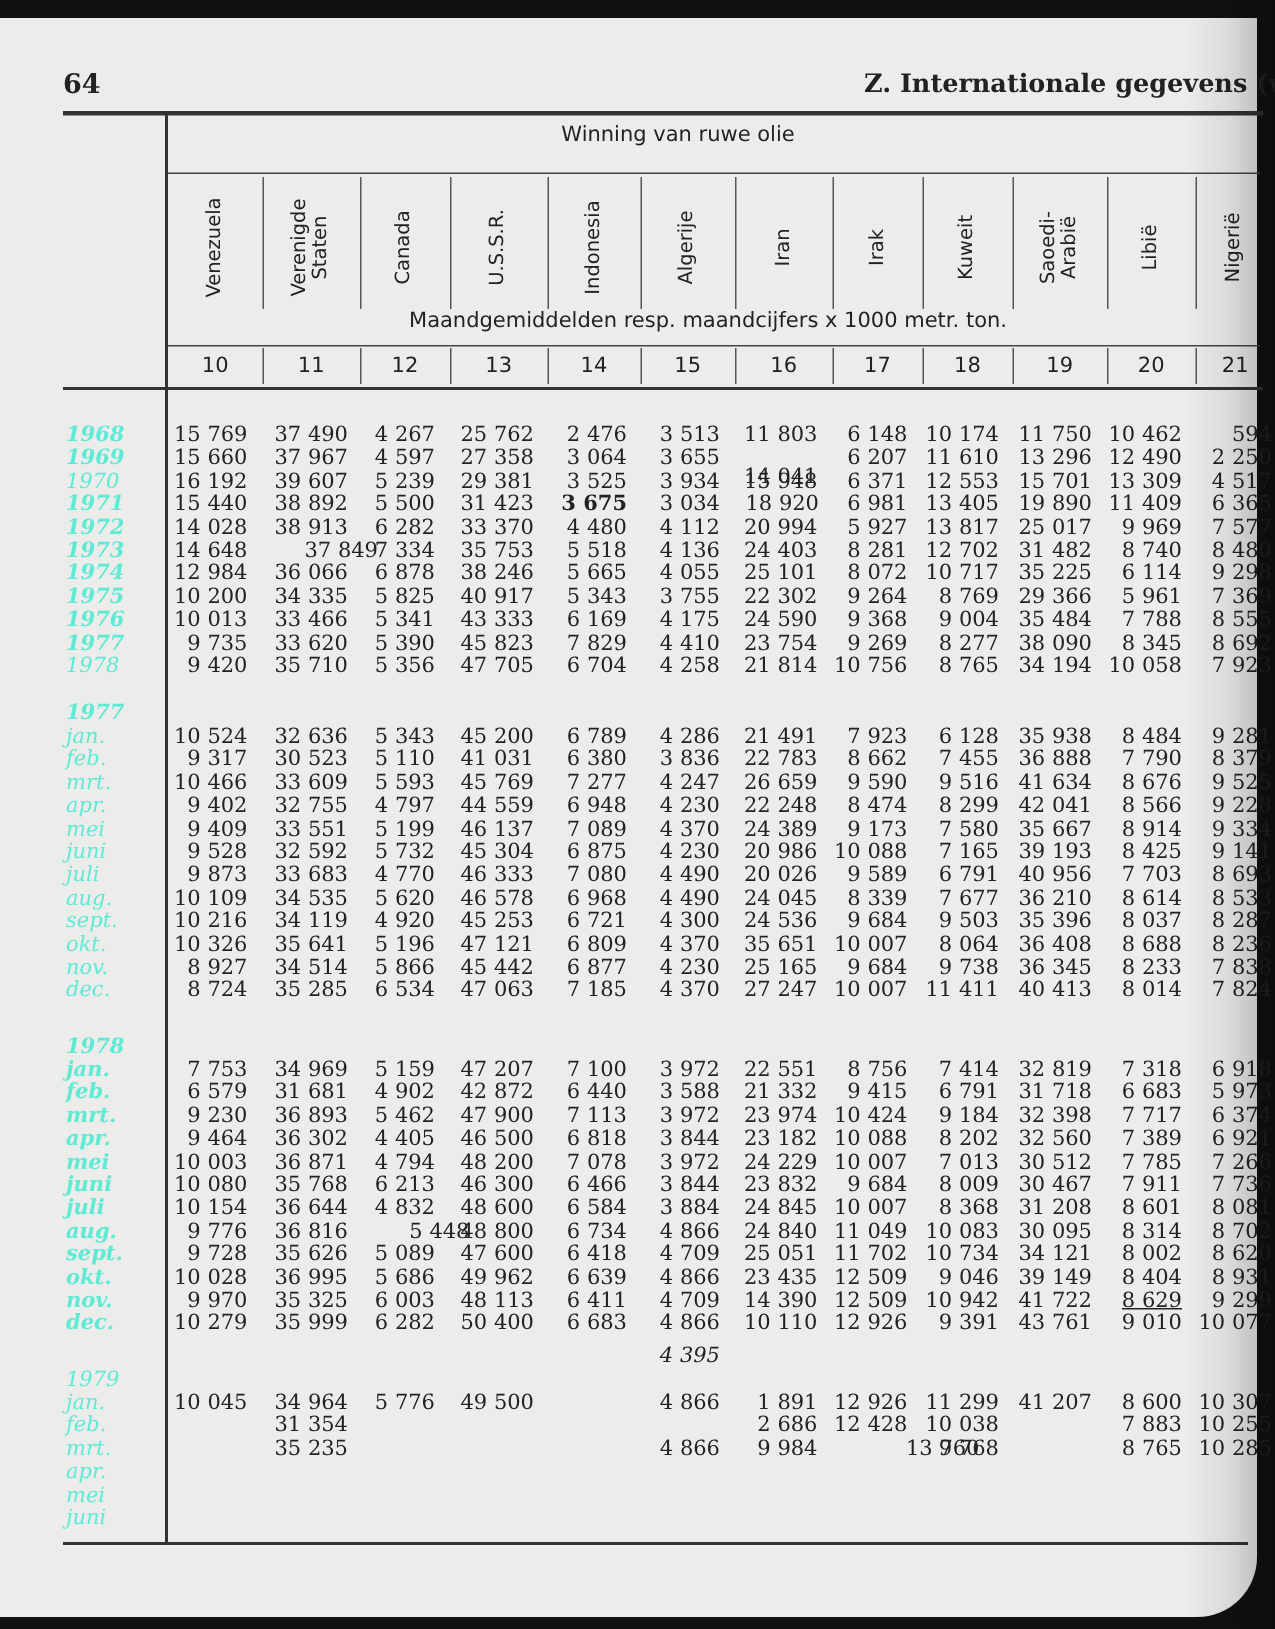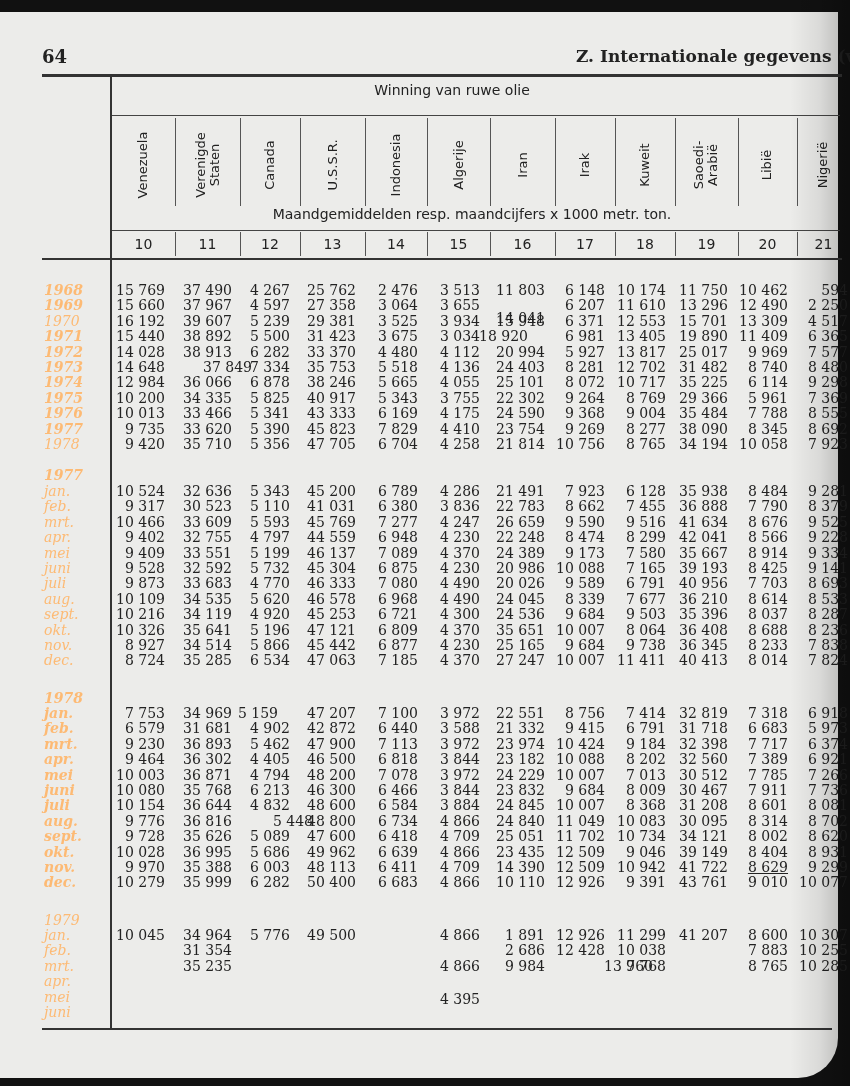--- a/index.html
+++ b/index.html
@@ -47,21 +47,21 @@
   }
   .unit-row {
     position:absolute; left:112px; width:720px; top:206px; text-align:center;
     font-family:"DejaVu Sans", sans-serif; font-size:14px; color:#222;
   }
   .colnum {
     position:absolute; top:236px; width:60px; text-align:center;
     font-family:"DejaVu Sans", sans-serif; font-size:14px; color:#222;
   }
   .lbl {
-    position:absolute; left:0; font-style:italic; font-size:14px; color:#fdba74;
+    position:absolute; left:0; font-style:italic; font-size:14px; color:#5eead4;
     line-height:15px;
   }
   .lbl.bold { font-weight:bold; }
   .num {
     position:absolute; font-size:14px; color:#222; text-align:right; line-height:15px; white-space:nowrap;
   }
 </style>
 </head>
 <body>
 
@@ -201,23 +201,23 @@
       <div class="num" style="top: 313.8px; left: 658px; width: 70px;">15 701</div>
       <div class="num" style="top: 313.8px; left: 718px; width: 70px;">13 309</div>
       <div class="num" style="top: 313.8px; left: 778px; width: 70px;">4 517</div>
     </div>
     <div class="lbl bold" style="left: 44px; top: 329.2px;">1971</div>
     <div>
       <div class="num" style="top: 329.2px; left: 95px; width: 70px;">15 440</div>
       <div class="num" style="top: 329.2px; left: 162px; width: 70px;">38 892</div>
       <div class="num" style="top: 329.2px; left: 220px; width: 70px;">5 500</div>
       <div class="num" style="top: 329.2px; left: 286px; width: 70px;">31 423</div>
-      <div class="num" style="top: 329.2px; left: 348px; width: 70px;">3 675</div>
+      <div class="num" style="top: 329.2px; left: 348px; width: 70px; font-weight: bold;">3 675</div>
       <div class="num" style="top: 329.2px; left: 410px; width: 70px;">3 034</div>
-      <div class="num" style="top: 329.2px; left: 458px; width: 70px;">18 920</div>
+      <div class="num" style="top: 329.2px; left: 476px; width: 70px;">18 920</div>
       <div class="num" style="top: 329.2px; left: 535px; width: 70px;">6 981</div>
       <div class="num" style="top: 329.2px; left: 596px; width: 70px;">13 405</div>
       <div class="num" style="top: 329.2px; left: 658px; width: 70px;">19 890</div>
       <div class="num" style="top: 329.2px; left: 718px; width: 70px;">11 409</div>
       <div class="num" style="top: 329.2px; left: 778px; width: 70px;">6 365</div>
     </div>
     <div class="lbl bold" style="left: 44px; top: 344.6px;">1972</div>
     <div>
       <div class="num" style="top: 344.6px; left: 95px; width: 70px;">14 028</div>
       <div class="num" style="top: 344.6px; left: 162px; width: 70px;">38 913</div>
@@ -501,21 +501,21 @@
       <div class="num" style="top: 653.4px; left: 596px; width: 70px;">11 411</div>
       <div class="num" style="top: 653.4px; left: 658px; width: 70px;">40 413</div>
       <div class="num" style="top: 653.4px; left: 718px; width: 70px;">8 014</div>
       <div class="num" style="top: 653.4px; left: 778px; width: 70px;">7 824</div>
     </div>
     <div class="lbl bold" style="left: 44px; top: 691px;">1978</div>
     <div class="lbl bold" style="left: 44px; top: 706px;">jan.</div>
     <div>
       <div class="num" style="top: 706px; left: 95px; width: 70px;">7 753</div>
       <div class="num" style="top: 706px; left: 162px; width: 70px;">34 969</div>
-      <div class="num" style="top: 706px; left: 208px; width: 70px;">5 159</div>
+      <div class="num" style="top: 706px; left: 220px; width: 70px;">5 159</div>
       <div class="num" style="top: 706px; left: 286px; width: 70px;">47 207</div>
       <div class="num" style="top: 706px; left: 348px; width: 70px;">7 100</div>
       <div class="num" style="top: 706px; left: 410px; width: 70px;">3 972</div>
       <div class="num" style="top: 706px; left: 475px; width: 70px;">22 551</div>
       <div class="num" style="top: 706px; left: 535px; width: 70px;">8 756</div>
       <div class="num" style="top: 706px; left: 596px; width: 70px;">7 414</div>
       <div class="num" style="top: 706px; left: 658px; width: 70px;">32 819</div>
       <div class="num" style="top: 706px; left: 718px; width: 70px;">7 318</div>
       <div class="num" style="top: 706px; left: 778px; width: 70px;">6 918</div>
     </div>
@@ -650,21 +650,21 @@
       <div class="num" style="top: 844.6px; left: 475px; width: 70px;">23 435</div>
       <div class="num" style="top: 844.6px; left: 535px; width: 70px;">12 509</div>
       <div class="num" style="top: 844.6px; left: 596px; width: 70px;">9 046</div>
       <div class="num" style="top: 844.6px; left: 658px; width: 70px;">39 149</div>
       <div class="num" style="top: 844.6px; left: 718px; width: 70px;">8 404</div>
       <div class="num" style="top: 844.6px; left: 778px; width: 70px;">8 931</div>
     </div>
     <div class="lbl bold" style="left: 44px; top: 860px;">nov.</div>
     <div>
       <div class="num" style="top: 860px; left: 95px; width: 70px;">9 970</div>
-      <div class="num" style="top: 860px; left: 162px; width: 70px;">35 388</div>
+      <div class="num" style="top: 860px; left: 162px; width: 70px;">35 325</div>
       <div class="num" style="top: 860px; left: 220px; width: 70px;">6 003</div>
       <div class="num" style="top: 860px; left: 286px; width: 70px;">48 113</div>
       <div class="num" style="top: 860px; left: 348px; width: 70px;">6 411</div>
       <div class="num" style="top: 860px; left: 410px; width: 70px;">4 709</div>
       <div class="num" style="top: 860px; left: 475px; width: 70px;">14 390</div>
       <div class="num" style="top: 860px; left: 535px; width: 70px;">12 509</div>
       <div class="num" style="top: 860px; left: 596px; width: 70px;">10 942</div>
       <div class="num" style="top: 860px; left: 658px; width: 70px;">41 722</div>
       <div class="num" style="top: 860px; left: 718px; width: 70px; text-decoration: underline;">8 629</div>
       <div class="num" style="top: 860px; left: 778px; width: 70px;">9 299</div>
@@ -700,21 +700,21 @@
       <div class="num" style="top: 928px; left: 718px; width: 70px;">8 600</div>
       <div class="num" style="top: 928px; left: 778px; width: 70px;">10 307</div>
     </div>
     <div class="lbl" style="left: 44px; top: 943.4px;">feb.</div>
     <div>
       <div class="num" style="top: 943.4px; left: 95px; width: 70px;"></div>
       <div class="num" style="top: 943.4px; left: 162px; width: 70px;">31 354</div>
       <div class="num" style="top: 943.4px; left: 220px; width: 70px;"></div>
       <div class="num" style="top: 943.4px; left: 286px; width: 70px;"></div>
       <div class="num" style="top: 943.4px; left: 348px; width: 70px;"></div>
-      <div class="num" style="top: 992px; left: 410px; width: 70px;">4 395</div>
+      <div class="num" style="top: 897px; left: 410px; width: 70px; font-style: italic;">4 395</div>
       <div class="num" style="top: 943.4px; left: 475px; width: 70px;">2 686</div>
       <div class="num" style="top: 943.4px; left: 535px; width: 70px;">12 428</div>
       <div class="num" style="top: 943.4px; left: 596px; width: 70px;">10 038</div>
       <div class="num" style="top: 943.4px; left: 658px; width: 70px;"></div>
       <div class="num" style="top: 943.4px; left: 718px; width: 70px;">7 883</div>
       <div class="num" style="top: 943.4px; left: 778px; width: 70px;">10 255</div>
     </div>
     <div class="lbl" style="left: 44px; top: 958.8px;">mrt.</div>
     <div>
       <div class="num" style="top: 958.8px; left: 95px; width: 70px;"></div>

